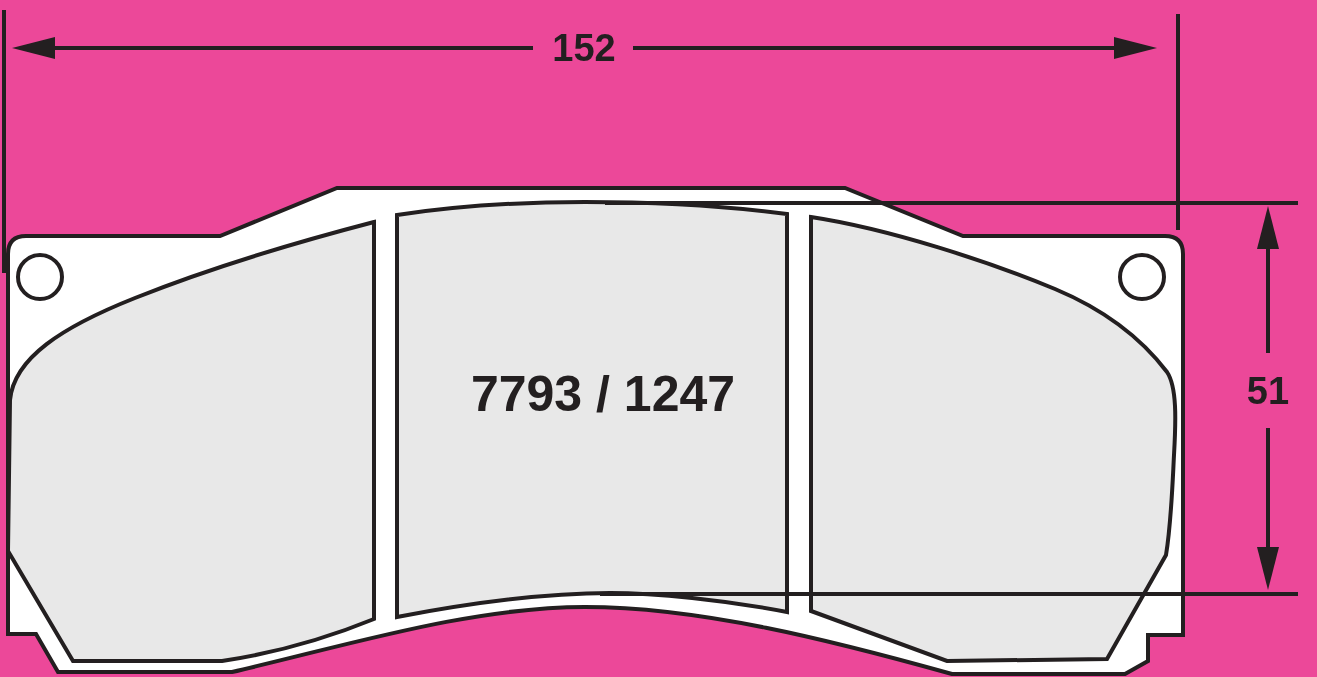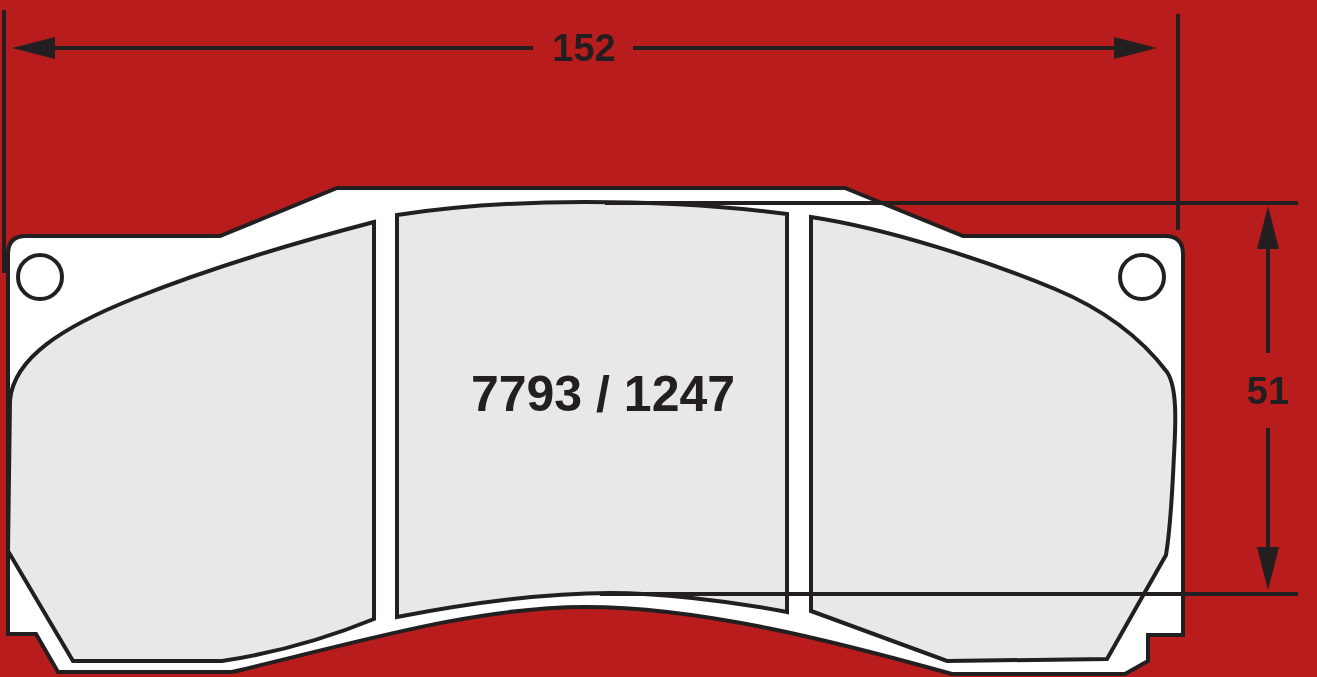--- a/index.html
+++ b/index.html
@@ -4,21 +4,21 @@
 <style>
   html, body {
     margin: 0;
     padding: 0;
     background: #ffffff;
   }
   .canvas {
     position: relative;
     width: 1317px;
     height: 677px;
-    background: #b91c1c;
+    background: #ec4899;
     overflow: hidden;
     font-family: "Liberation Sans", sans-serif;
   }
   svg {
     position: absolute;
     top: 0;
     left: 0;
     display: block;
   }
   .dim-label {

